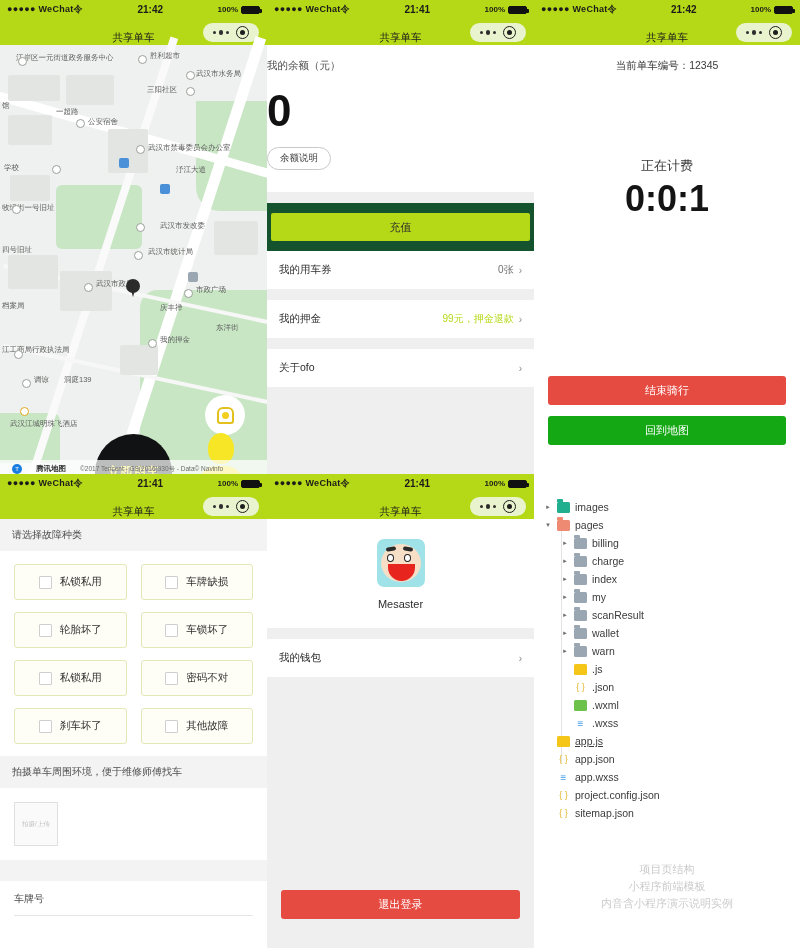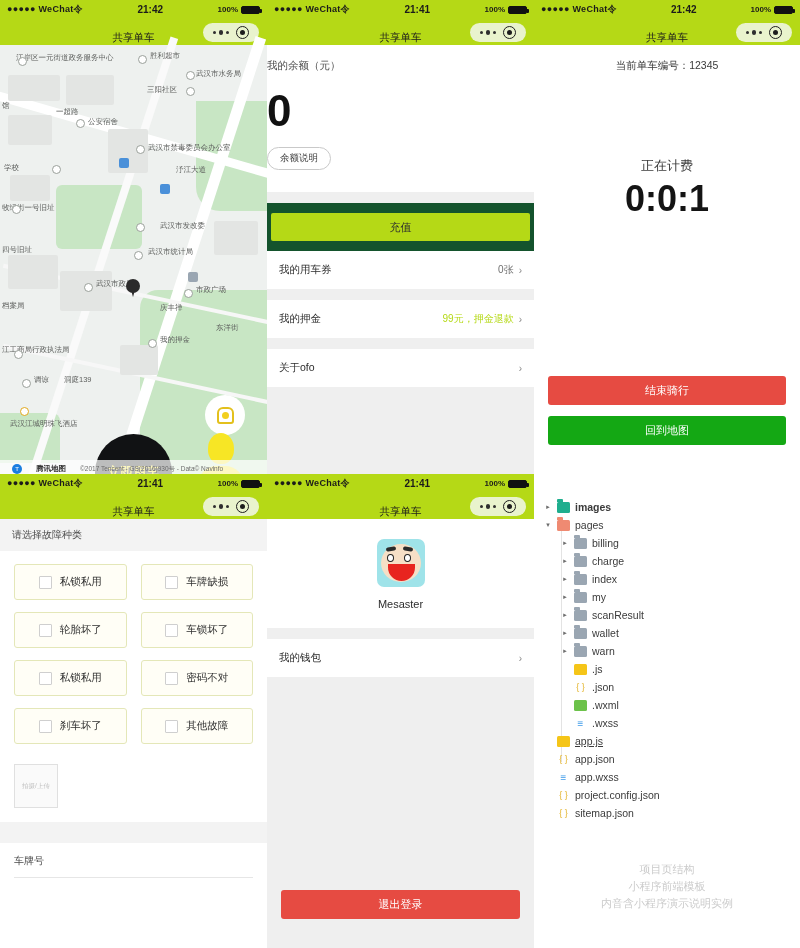--- a/index.html
+++ b/index.html
@@ -470,20 +470,21 @@
           </div>
           <div class="opt">
             <span class="cbox"></span>
             <span>刹车坏了</span>
           </div>
           <div class="opt">
             <span class="cbox"></span>
             <span>其他故障</span>
           </div>
         </div>
+      <div class="sec-label" style="margin-top:6px;">拍摄单车周围环境，便于维修师傅找车</div>
       <div class="uploadbox">
         <div class="uploader">拍摄/上传</div>
       </div>
       <div class="sec-label" style="padding:5px 12px;">&nbsp;</div>
       <div class="fld">
         <div class="fld-label">车牌号</div>
         <div class="fld-line"></div>
       </div>
     </div>
   </div>
@@ -529,21 +530,21 @@
       <div class="logout-wrap">
         <button class="btn-wide btn-red">退出登录</button>
       </div>
     </div>
   </div>
 
   <div class="panel">
     <div class="tree">
       <div class="tree-rail"></div>
       <div id="tree-nodes">
-          <div class="tnode" style="padding-left: 0px; font-weight: bold;">
+          <div class="tnode" style="padding-left: 0px;">
             <span class="arrow">▸</span>
             <span class="ficon img"></span>
             <span>images</span>
           </div>
           <div class="tnode" style="padding-left: 0px;">
             <span class="arrow">▾</span>
             <span class="ficon pagesf"></span>
             <span>pages</span>
           </div>
           <div class="tnode" style="padding-left: 17px;">

